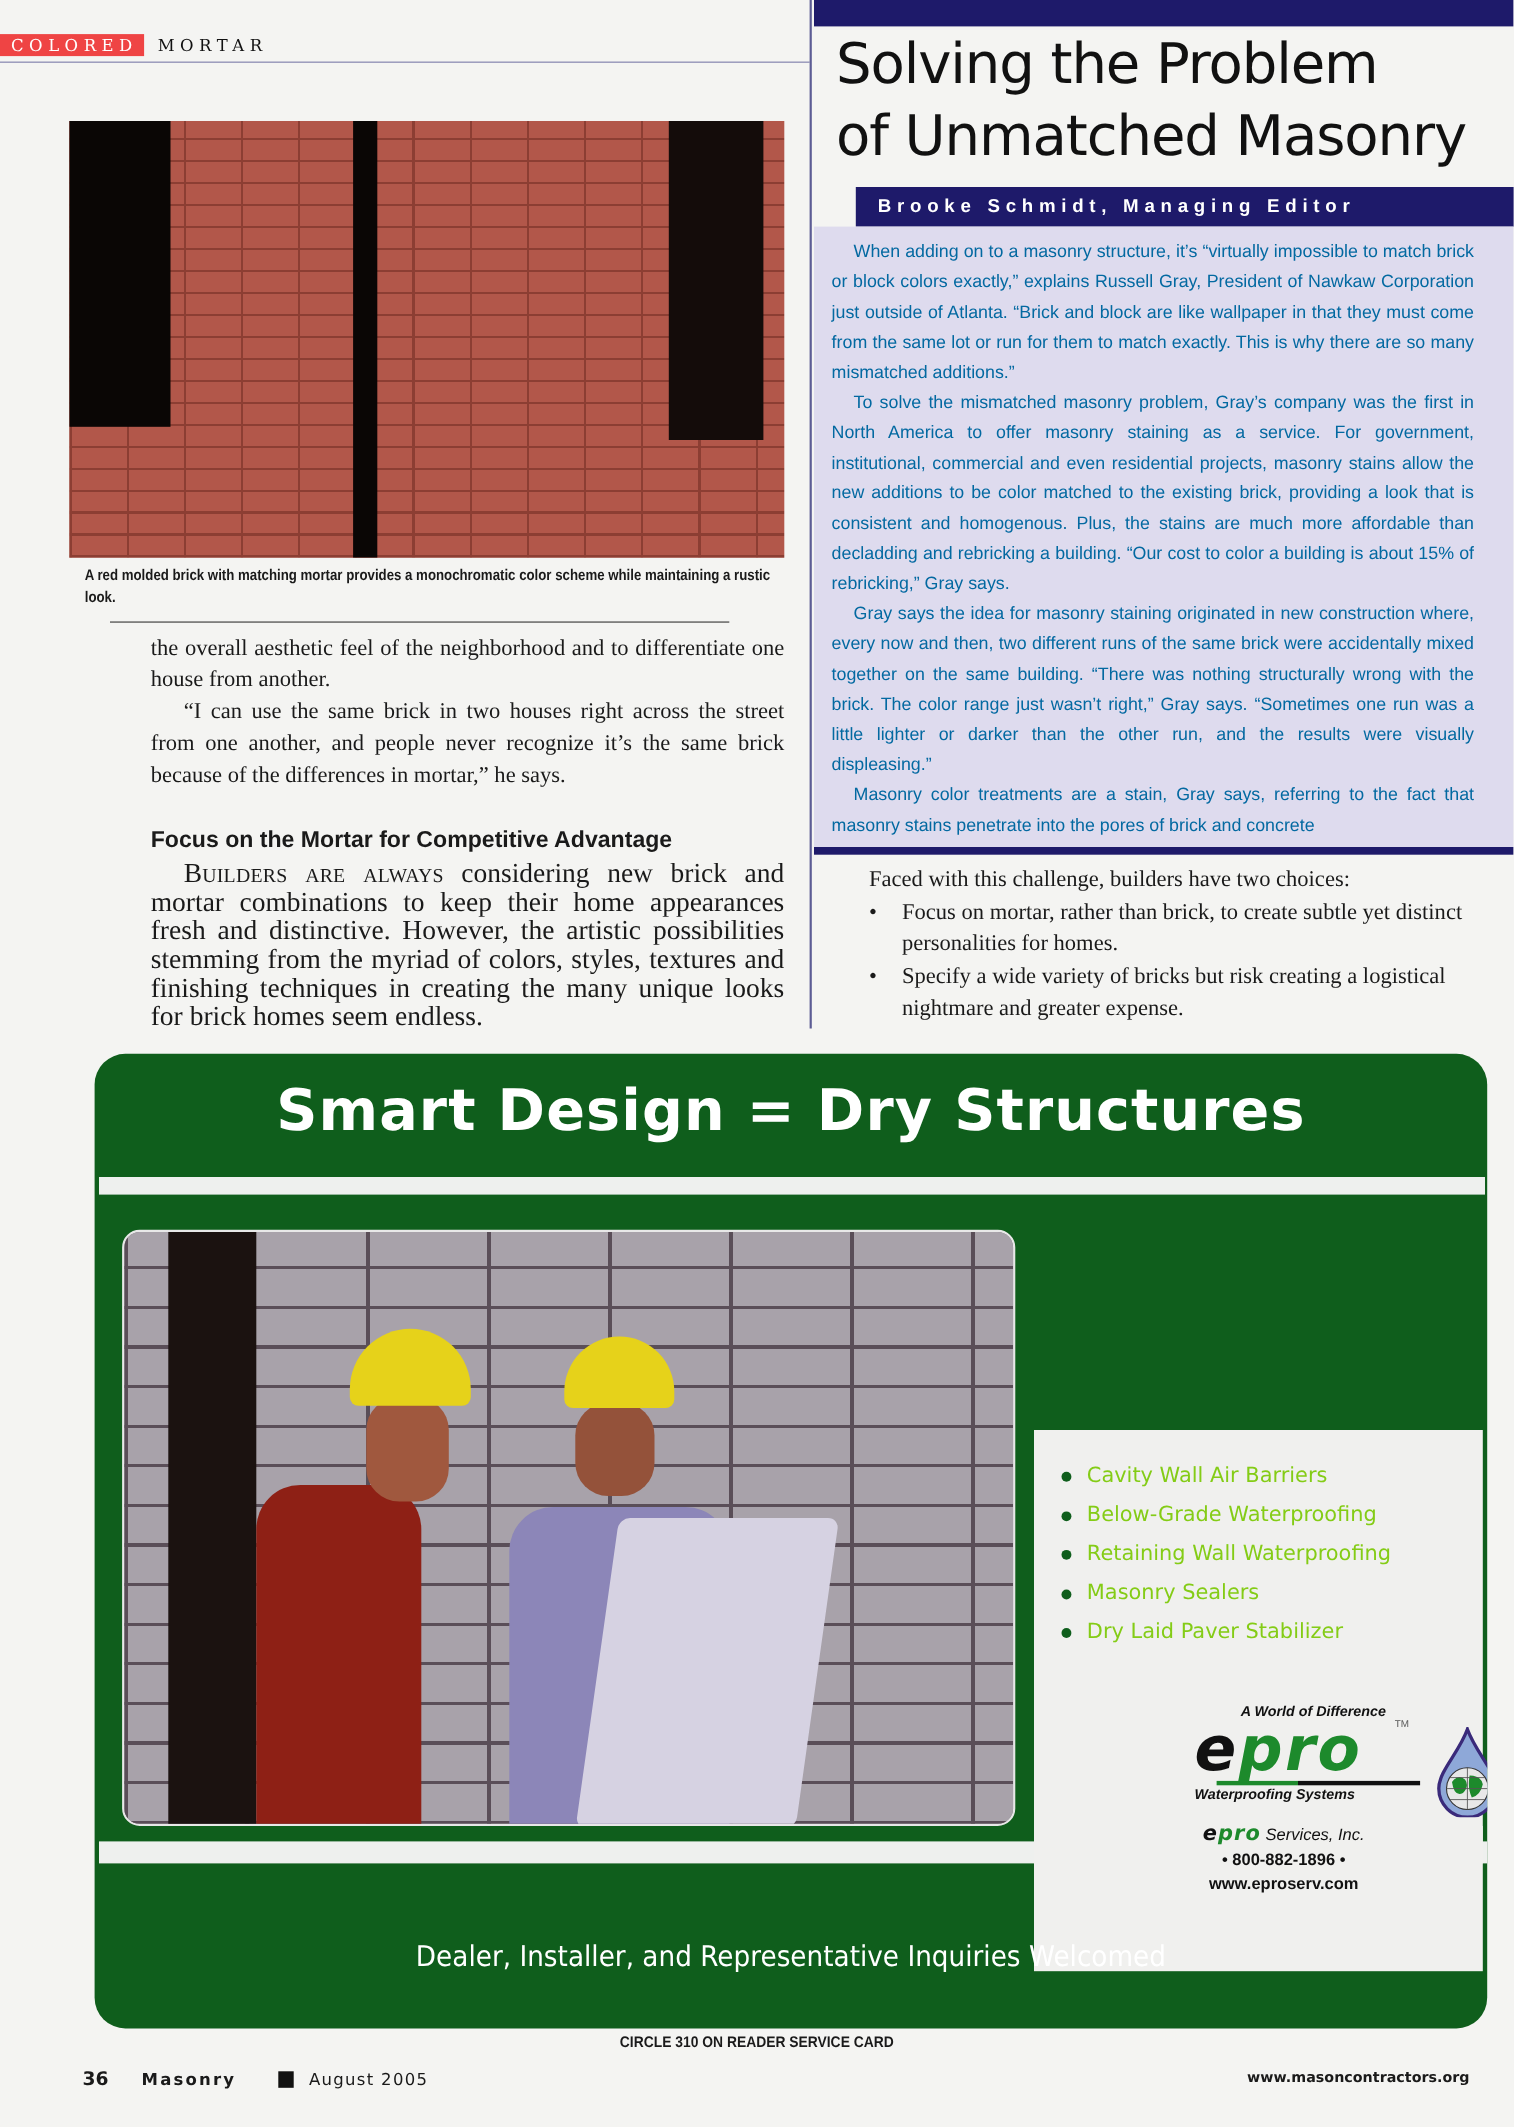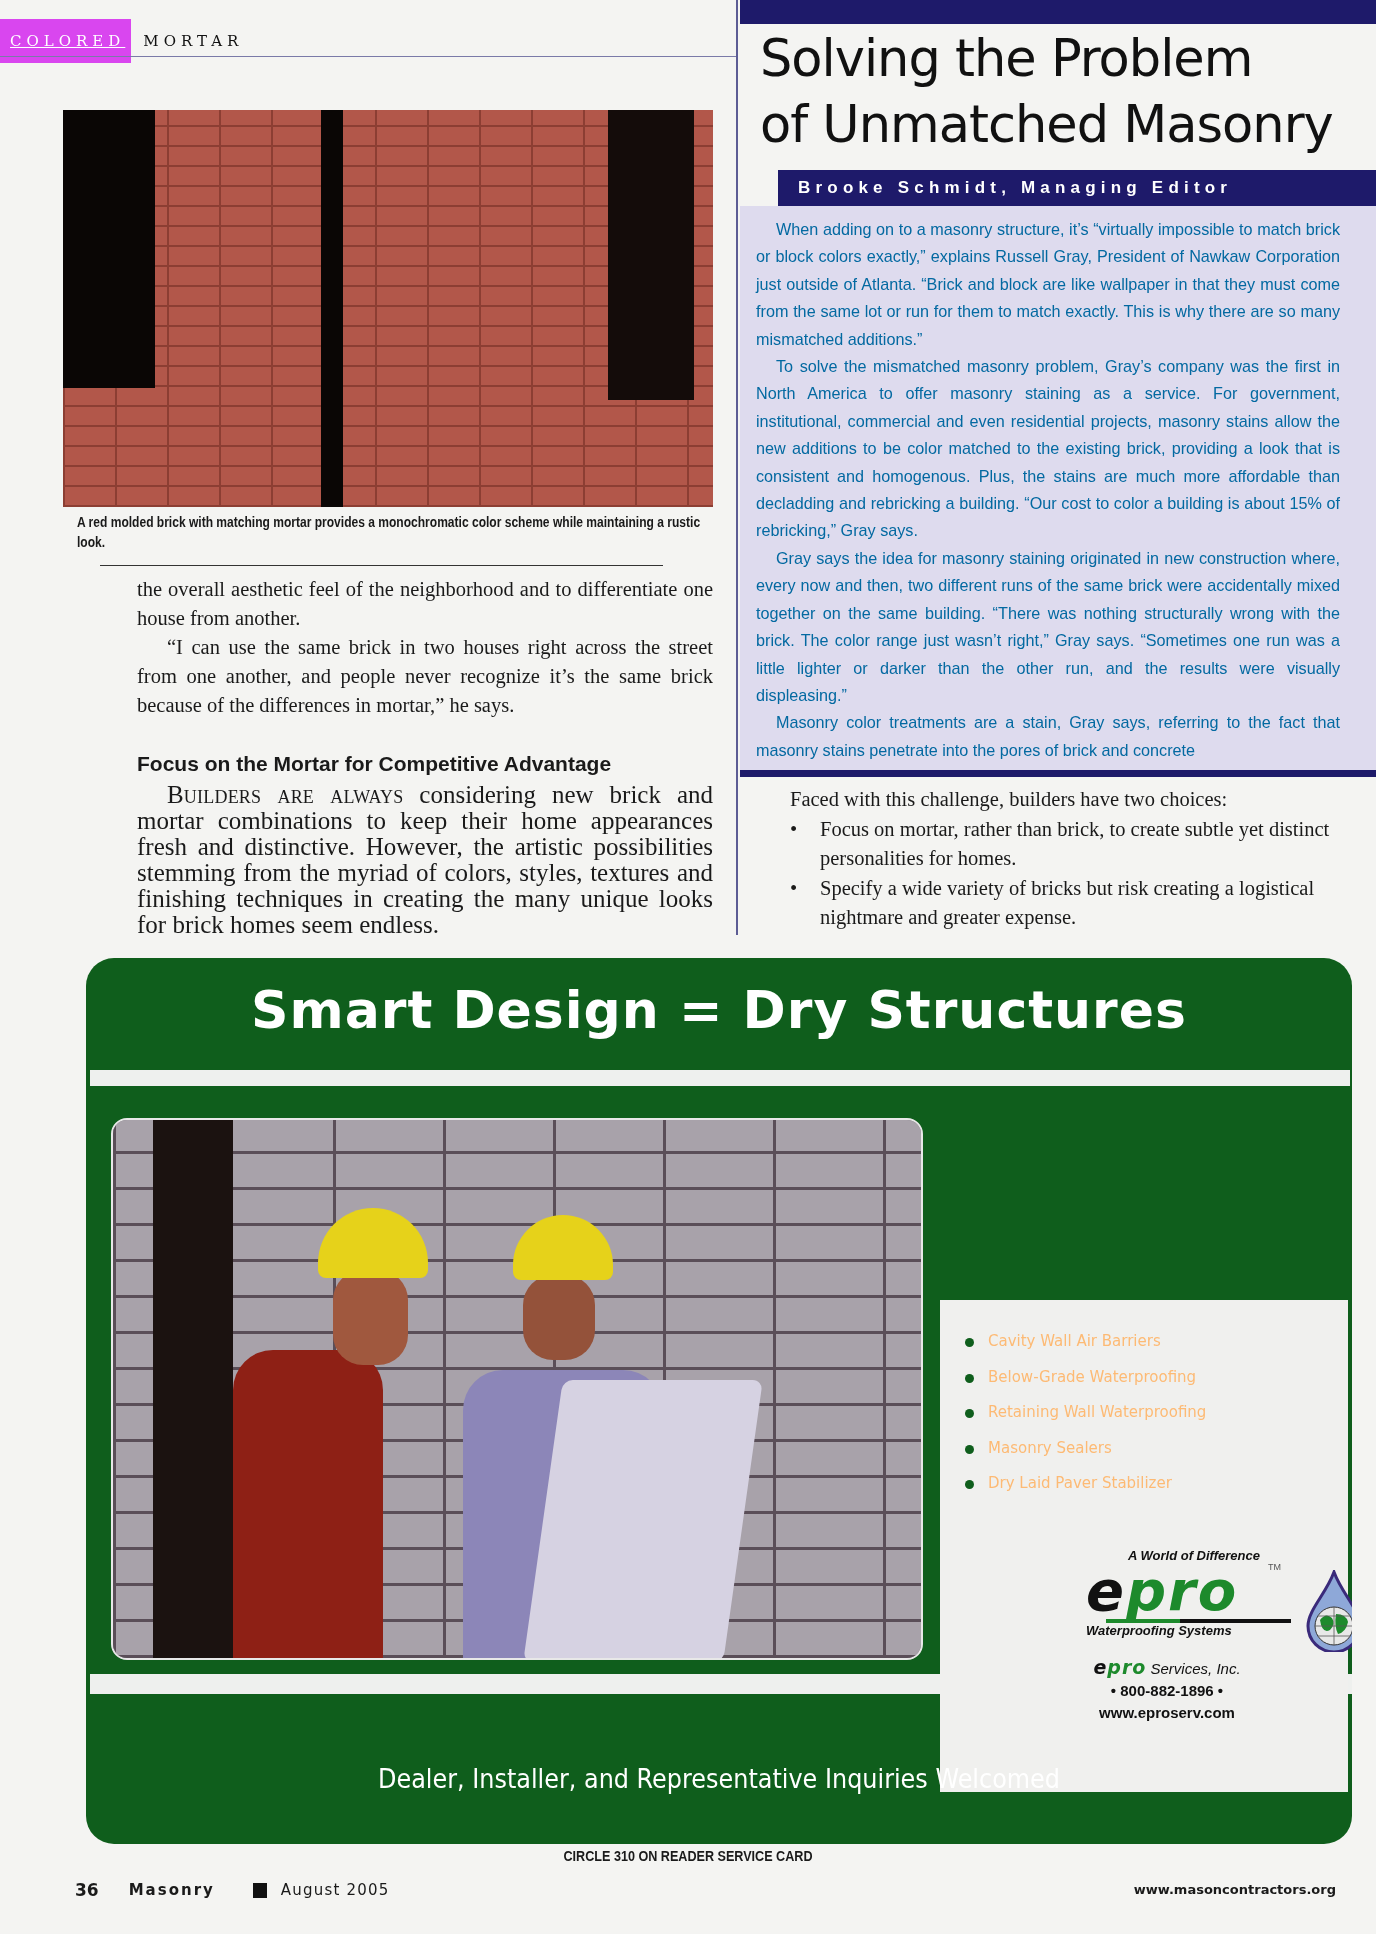--- a/index.html
+++ b/index.html
@@ -1,21 +1,21 @@
 <!DOCTYPE html>
 <html><head>
 <meta charset="utf-8">
 <style>
   * { box-sizing: border-box; margin: 0; padding: 0; }
   html, body { width: 1376px; height: 1934px; background: #f4f4f2; overflow: hidden; }
   body { position: relative; font-family: "Liberation Serif", serif; color: #1a1a1a; }
 
   
   .section-head { position: absolute; left: 0; top: 26px; height: 30px; display: flex; align-items: center; }
-  .section-head .tag { background: #d946ef; color: #fff; font-family: "DejaVu Serif", serif; font-size: 15px; letter-spacing: 5px; padding: 4px 6px 4px 10px; height: 44px; display: flex; align-items: center; text-decoration: underline; }
+  .section-head .tag { background: #ef4444; color: #fff; font-family: "DejaVu Serif", serif; font-size: 15px; letter-spacing: 5px; padding: 4px 6px 4px 10px; height: 20px; display: flex; align-items: center; }
   .section-head .word { font-family: "DejaVu Serif", serif; font-size: 15px; letter-spacing: 5px; padding-left: 12px; color: #111; }
   .section-rule { position: absolute; left: 0; top: 56px; width: 736px; height: 1px; background: #7a7aa8; }
 
   
   .photo-brick { position: absolute; left: 63px; top: 110px; width: 650px; height: 397px; overflow: hidden; background: #b2574a; }
   .photo-brick .shadow-l { position:absolute; left:0; top:0; width:92px; height:278px; background:#0a0605; }
   .photo-brick .crack { position:absolute; left:258px; top:0; width:22px; height:397px; background:#0a0605; }
   .photo-brick .shadow-r { position:absolute; left:545px; top:0; width:86px; height:290px; background:#140c0a; }
   .photo-brick .bricks { position:absolute; inset:0;
     background-image:
@@ -64,21 +64,21 @@
   .ad-photo .man2 { position:absolute; left:350px; top:250px; width:200px; height:292px; background:#8c86b8; border-radius:40px 40px 0 0; }
   .ad-photo .hat2 { position:absolute; left:400px; top:95px; width:100px; height:65px; background:#e6d21a; border-radius:50px 50px 8px 8px; }
   .ad-photo .head2 { position:absolute; left:410px; top:155px; width:72px; height:85px; background:#94523a; border-radius:30px; }
   .ad-photo .plan { position:absolute; left:430px; top:260px; width:200px; height:282px; background:#d6d2e2; transform: skewX(-8deg); border-radius:10px; }
 
   .ad-tagline { position: absolute; left: 850px; top: 172px; width: 400px; text-align: center; color: #fff; font-family: "Liberation Sans", sans-serif; font-weight: bold; font-size: 22px; line-height: 35px; }
   .epro-mark { font-family: "DejaVu Sans", sans-serif; font-weight: bold; font-style: italic; font-size: 26px; letter-spacing: 1px; }
   .ad-tagline .epro-mark { color: #d8d8d8; }
 
   .ad-whitebox { position: absolute; left: 854px; top: 342px; width: 408px; height: 492px; background: #f0f0ee; }
-  .features { position: absolute; left: 877px; top: 366px; list-style: none; font-family: "DejaVu Sans", sans-serif; font-size: 15px; line-height: 35.5px; color: #fdba74; }
+  .features { position: absolute; left: 877px; top: 366px; list-style: none; font-family: "DejaVu Sans", sans-serif; font-size: 19px; line-height: 35.5px; color: #84cc16; }
   .features li { position: relative; padding-left: 25px; }
   .features li::before { content: ""; position: absolute; left: 2px; top: 14px; width: 9px; height: 9px; border-radius: 50%; background: #0f5e1c; }
 
   .logo-area { position: absolute; left: 1000px; top: 590px; width: 260px; }
   .logo-tagline { font-family: "Liberation Sans", sans-serif; font-style: italic; font-weight: bold; font-size: 13px; color: #111; margin-left: 42px; }
   .logo-word { font-family: "DejaVu Sans", sans-serif; font-weight: bold; font-style: italic; font-size: 56px; line-height: 56px; color: #1d8a2c; letter-spacing: 2px; }
   .logo-word .e { color: #111; }
   .logo-tm { position:absolute; left:182px; top:14px; font-family:"Liberation Sans", sans-serif; font-size:9px; color:#555; }
   .logo-underline { height: 4px; background: linear-gradient(90deg, #1d8a2c 0 40%, #111 40% 100%); width: 185px; margin-left: 20px; }
   .logo-sub { font-family: "Liberation Sans", sans-serif; font-style: italic; font-weight: bold; font-size: 13px; color: #111; }

